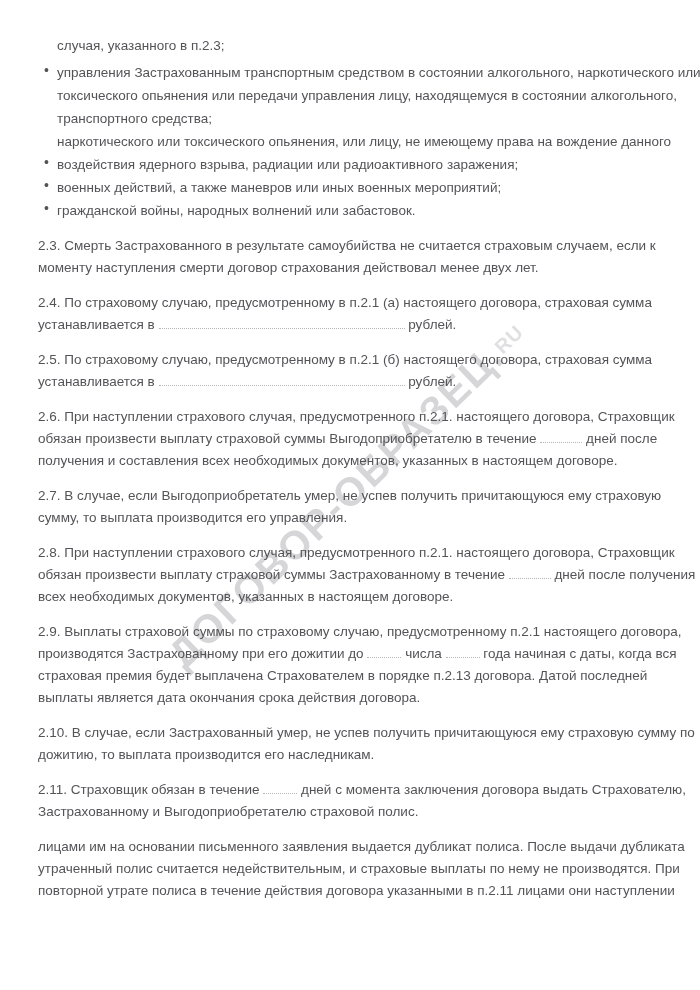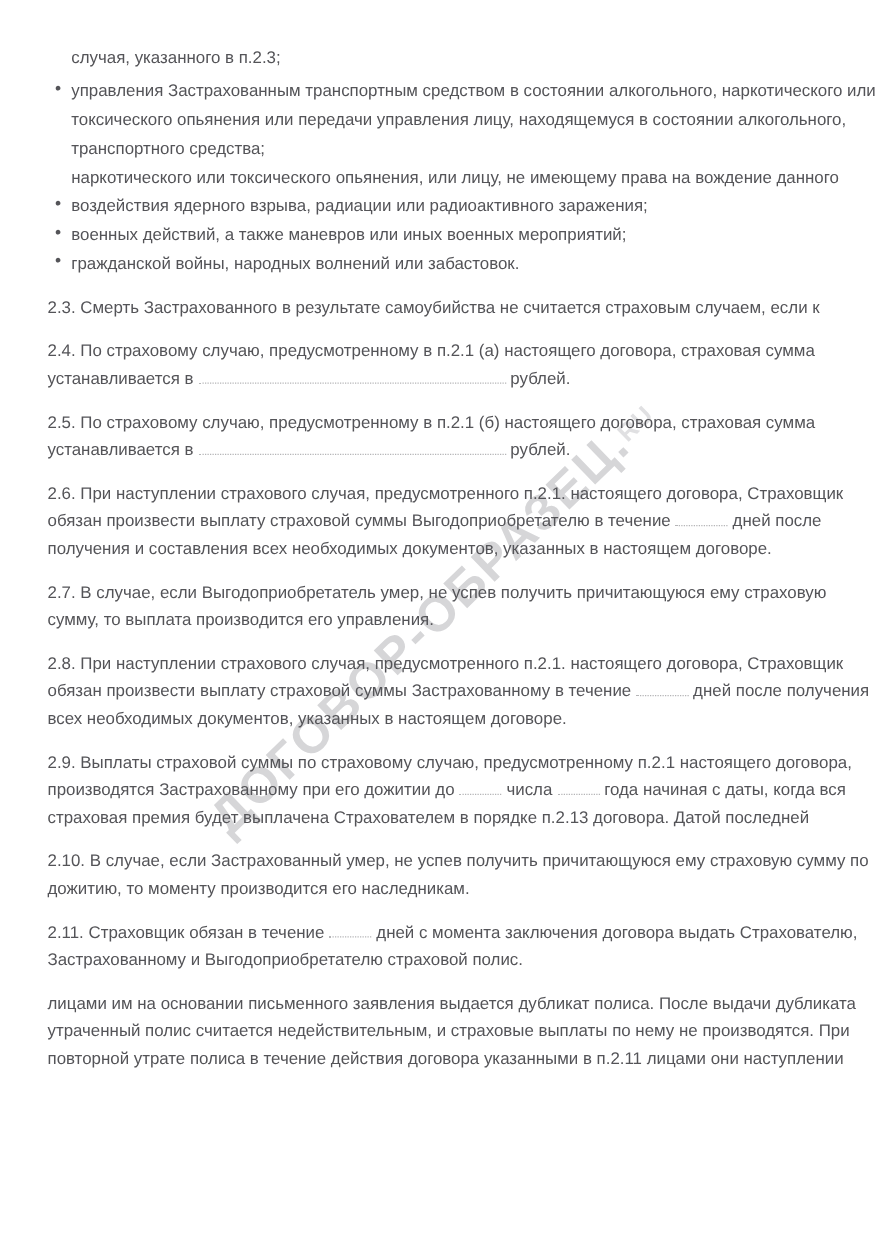--- a/index.html
+++ b/index.html
@@ -75,20 +75,21 @@
         </div>
         <div class="bullet-item">
           <span class="dot">•</span>
           <div class="bullet-body">
             <div class="line"><span class="run">гражданской войны, народных волнений или забастовок.</span></div>
           </div>
         </div>
       </div>
       <div class="para">
         <div class="line"><span class="run">2.3. Смерть Застрахованного в результате самоубийства не считается страховым случаем, если к</span></div>
+        <div class="line"><span class="run">моменту наступления смерти договор страхования действовал менее двух лет.</span></div>
       </div>
       <div class="para">
         <div class="line"><span class="run">2.4. По страховому случаю, предусмотренному в п.2.1 (а) настоящего договора, страховая сумма</span></div>
         <div class="line"><span class="run">устанавливается в </span><span class="blank" style="width: 246px;"></span><span class="run"> рублей.</span></div>
       </div>
       <div class="para">
         <div class="line"><span class="run">2.5. По страховому случаю, предусмотренному в п.2.1 (б) настоящего договора, страховая сумма</span></div>
         <div class="line"><span class="run">устанавливается в </span><span class="blank" style="width: 246px;"></span><span class="run"> рублей.</span></div>
       </div>
       <div class="para">
@@ -102,24 +103,25 @@
       </div>
       <div class="para">
         <div class="line"><span class="run">2.8. При наступлении страхового случая, предусмотренного п.2.1. настоящего договора, Страховщик</span></div>
         <div class="line"><span class="run">обязан произвести выплату страховой суммы Застрахованному в течение </span><span class="blank" style="width: 42px;"></span><span class="run"> дней после получения</span></div>
         <div class="line"><span class="run">всех необходимых документов, указанных в настоящем договоре.</span></div>
       </div>
       <div class="para">
         <div class="line"><span class="run">2.9. Выплаты страховой суммы по страховому случаю, предусмотренному п.2.1 настоящего договора,</span></div>
         <div class="line"><span class="run">производятся Застрахованному при его дожитии до </span><span class="blank" style="width: 34px;"></span><span class="run"> числа </span><span class="blank" style="width: 34px;"></span><span class="run"> года начиная с даты, когда вся</span></div>
         <div class="line"><span class="run">страховая премия будет выплачена Страхователем в порядке п.2.13 договора. Датой последней</span></div>
+        <div class="line"><span class="run">выплаты является дата окончания срока действия договора.</span></div>
       </div>
       <div class="para">
         <div class="line"><span class="run">2.10. В случае, если Застрахованный умер, не успев получить причитающуюся ему страховую сумму по</span></div>
-        <div class="line"><span class="run">дожитию, то моменту производится его наследникам.</span></div>
+        <div class="line"><span class="run">дожитию, то выплата производится его наследникам.</span></div>
       </div>
       <div class="para">
         <div class="line"><span class="run">2.11. Страховщик обязан в течение </span><span class="blank" style="width: 34px;"></span><span class="run"> дней с момента заключения договора выдать Страхователю,</span></div>
         <div class="line"><span class="run">Застрахованному и Выгодоприобретателю страховой полис.</span></div>
       </div>
       <div class="para">
         <div class="line"><span class="run">лицами им на основании письменного заявления выдается дубликат полиса. После выдачи дубликата</span></div>
         <div class="line"><span class="run">утраченный полис считается недействительным, и страховые выплаты по нему не производятся. При</span></div>
         <div class="line"><span class="run">повторной утрате полиса в течение действия договора указанными в п.2.11 лицами они наступлении</span></div>
       </div>

